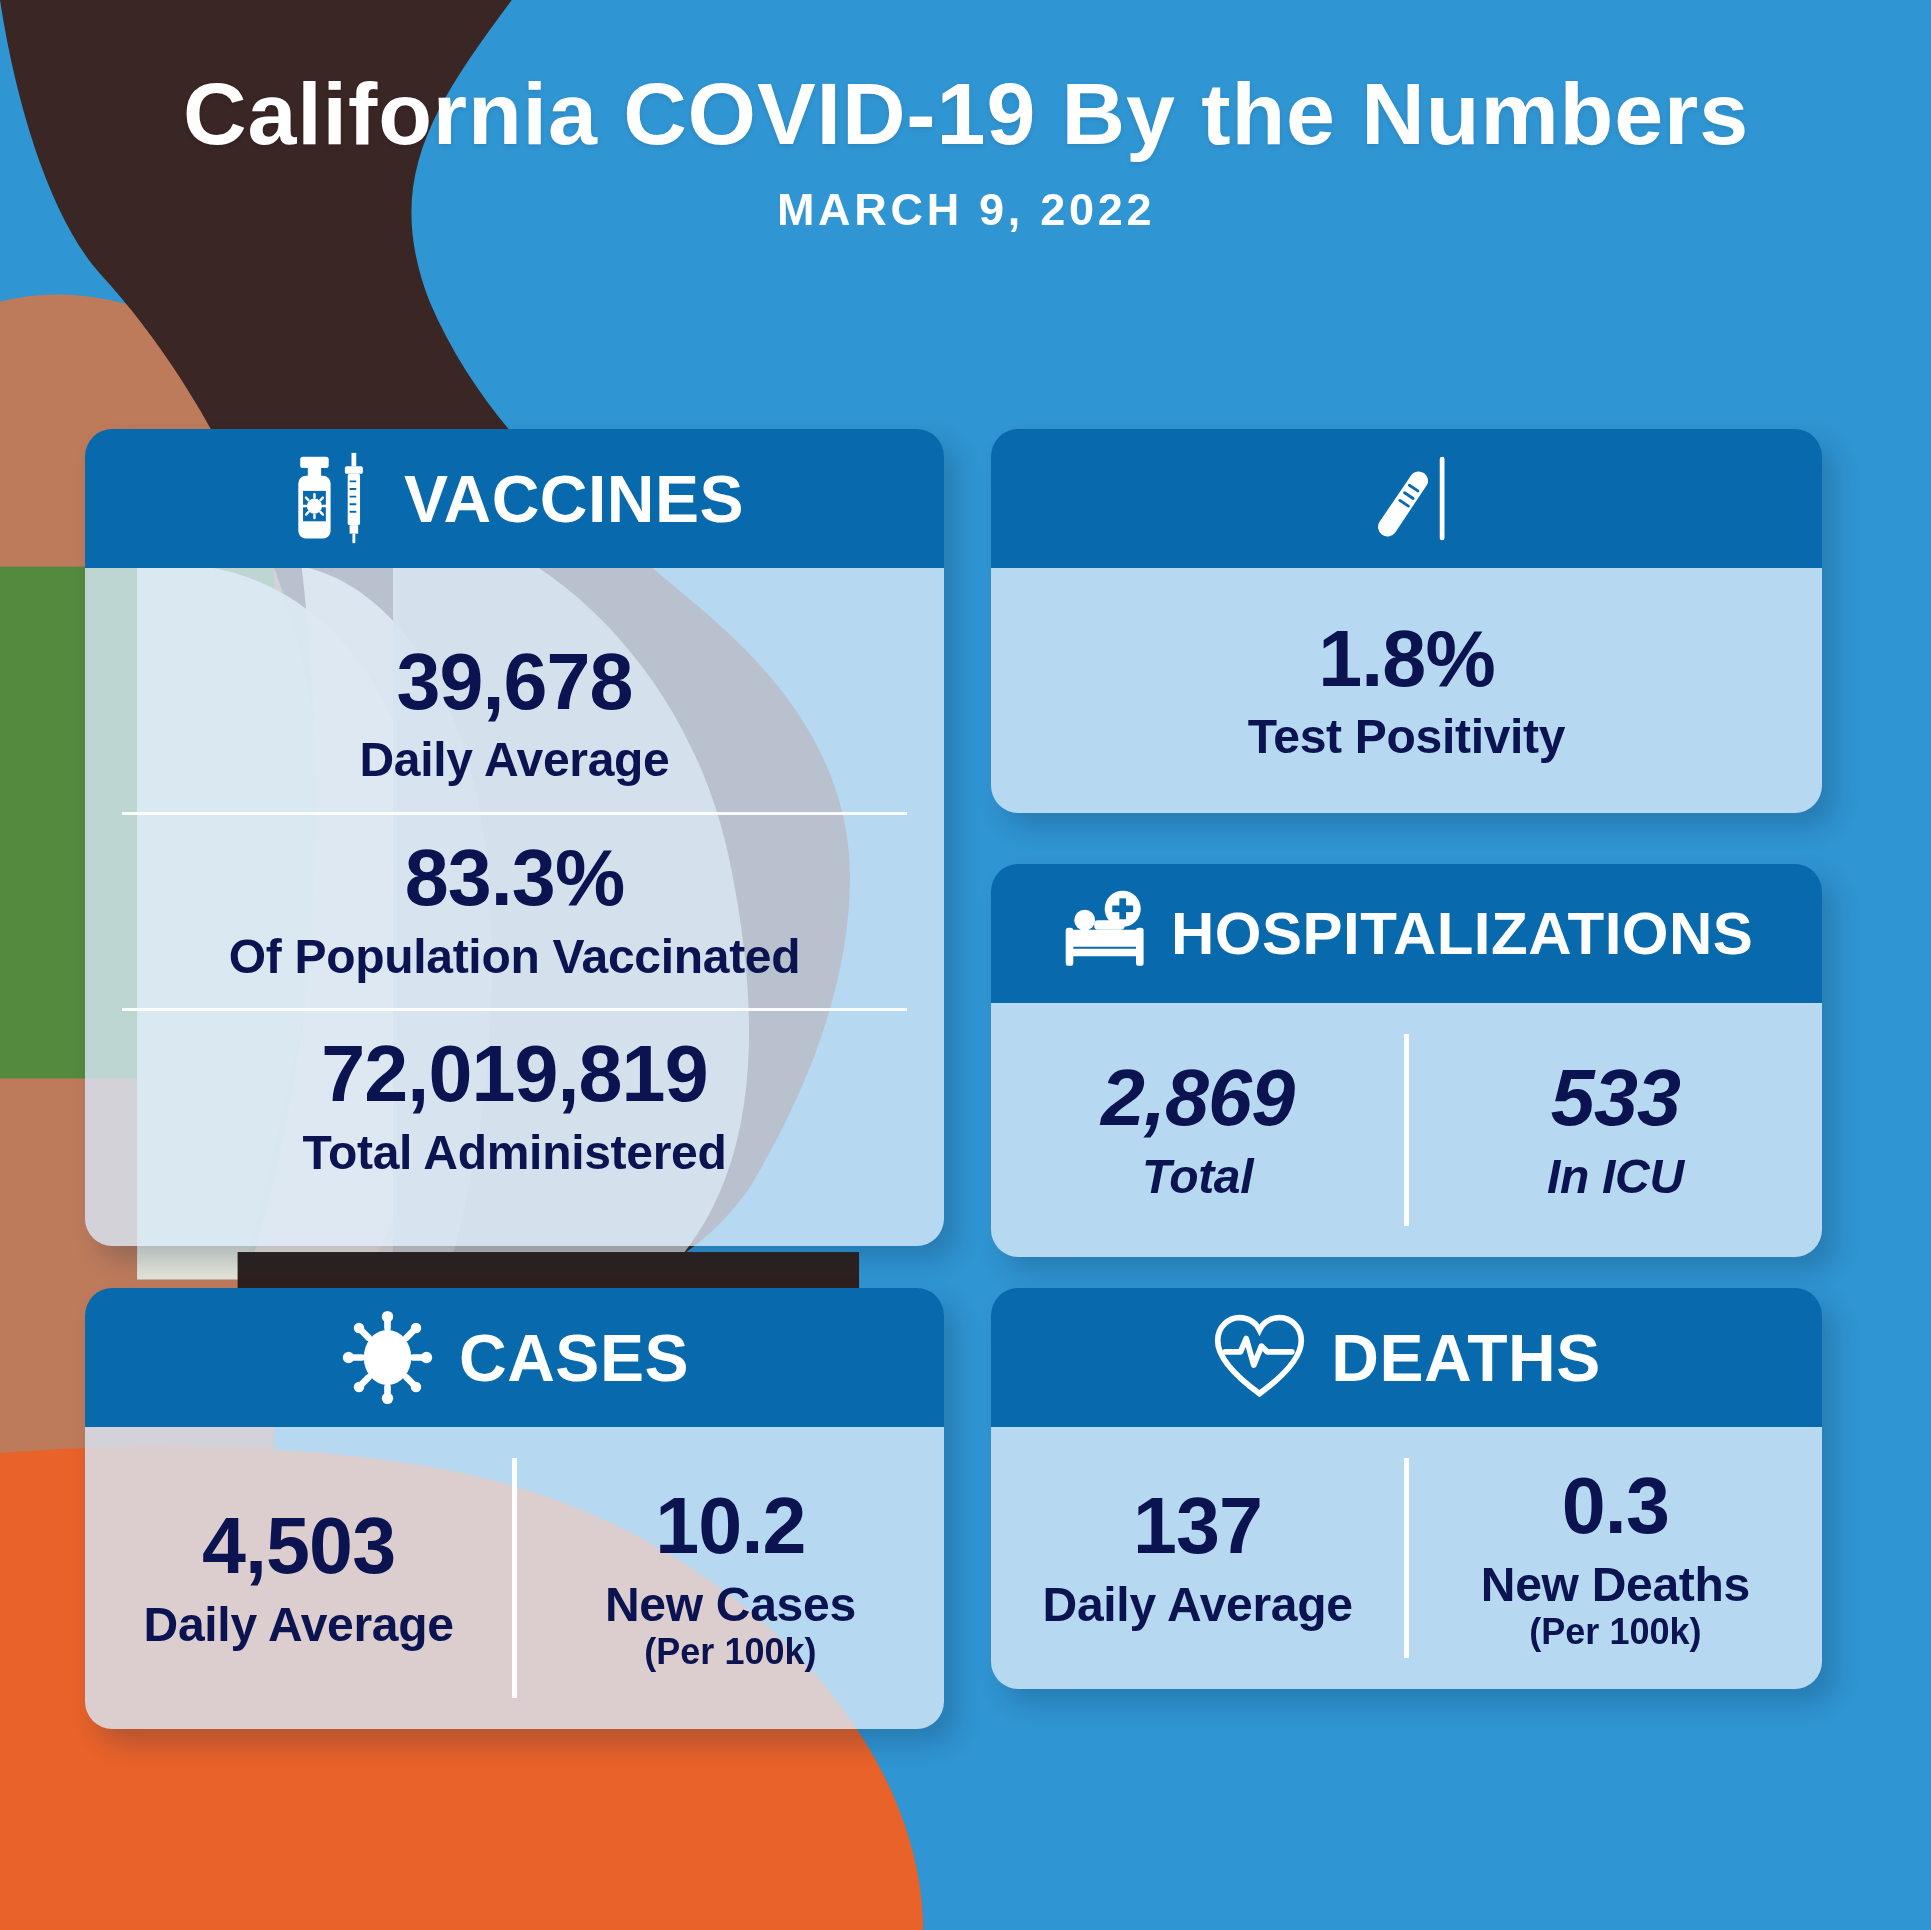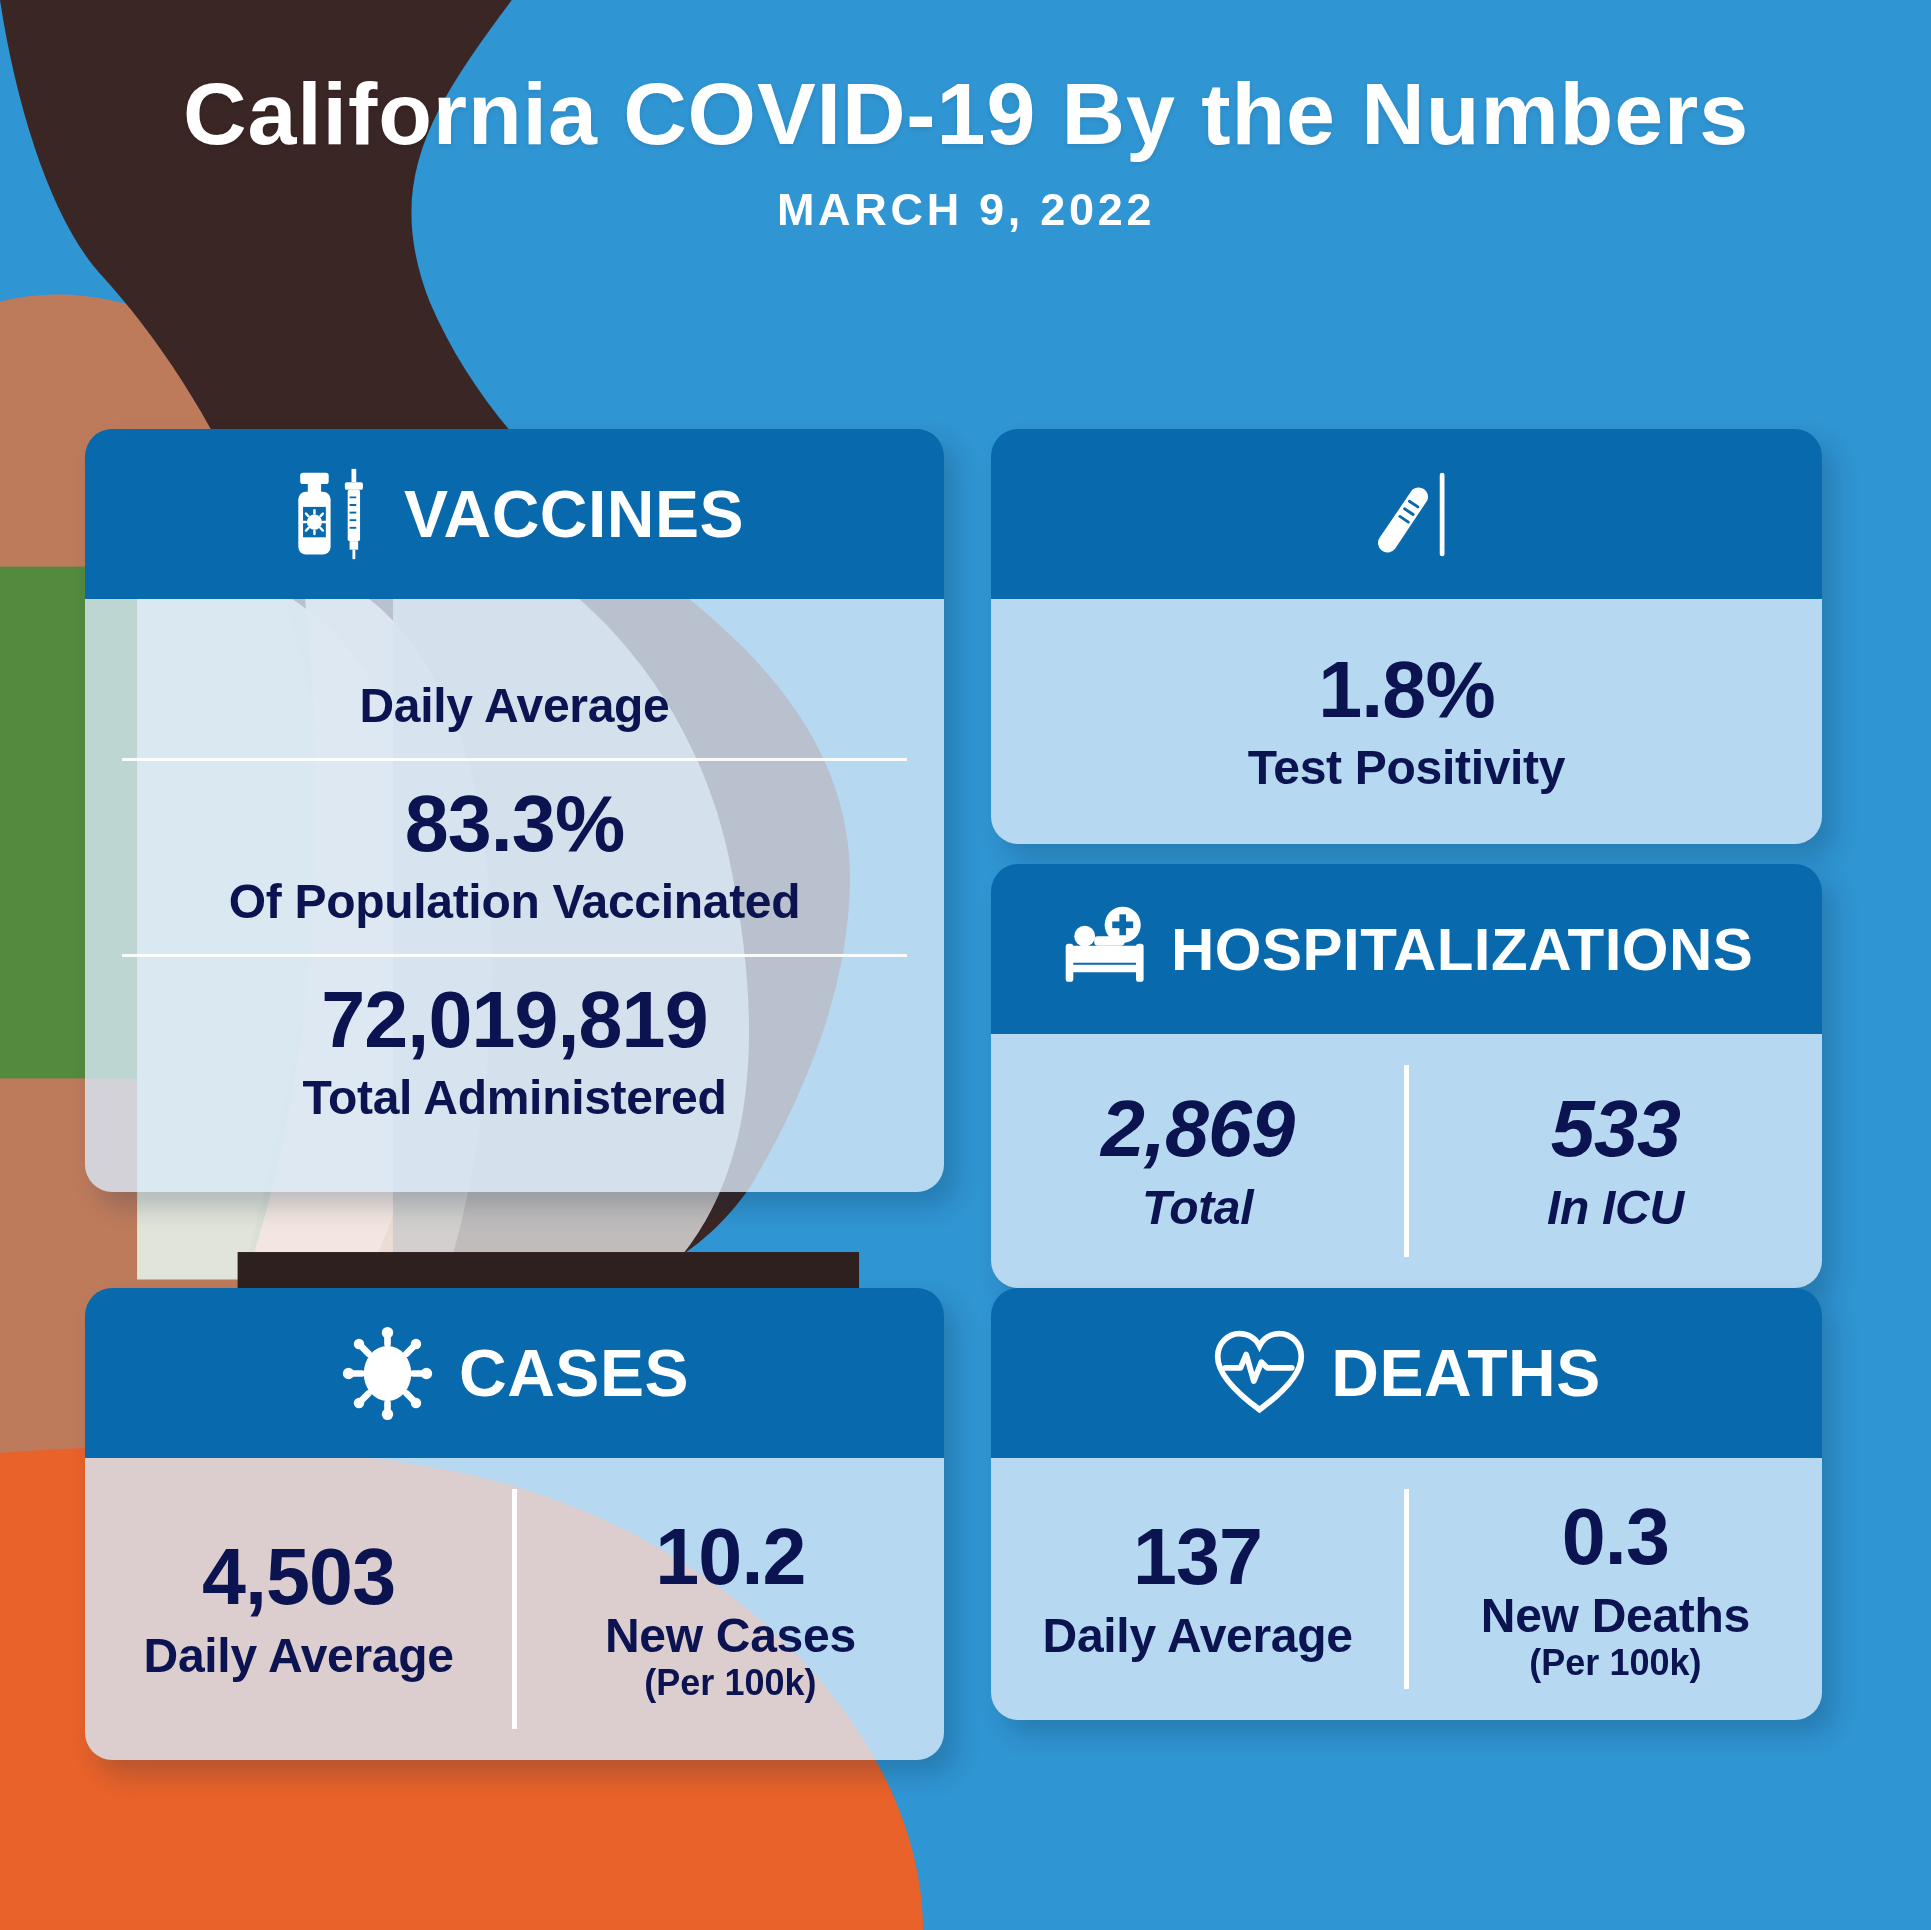--- a/index.html
+++ b/index.html
@@ -20,21 +20,21 @@
            line-height:1.05; text-shadow:0 1.8px 5.5px rgba(0,0,0,.10); }
   .subtitle { color:#ffffff; font-size:45px; font-weight:bold; letter-spacing:3.7px;
               margin-top:24px; }
 
   
   .grid { position:absolute; z-index:4; top:429px; left:85px;
           width:1745px; }
 
   .card { position:absolute; border-radius:27.4px; overflow:hidden;
           box-shadow:12.8px 14.6px 24px rgba(10,40,70,.22); }
-  .card-head { background:#0869ad; height:170px;
+  .card-head { background:#0869ad; height:139px;
                display:flex; align-items:center; justify-content:center; gap:24px; }
   .card-head .ttl { color:#fff; font-size:66px; font-weight:bold; letter-spacing:0.5px;
                     white-space:nowrap; }
   .card-head .ico { width:95px; height:95px; display:flex; align-items:center;
                     justify-content:center; flex:0 0 auto; }
   .card-head .ico svg { width:100%; height:100%; display:block; }
   .card-body { background:rgba(216,233,247,.80); position:relative; }
 
   .stat { text-align:center; }
   .stat .val { color:#0b1350; font-weight:bold; font-size:79px; line-height:1.08;
@@ -128,20 +128,21 @@
             <line x1="68" y1="48" x2="75" y2="48"></line>
             <line x1="68" y1="56" x2="75" y2="56"></line>
             <line x1="68" y1="64" x2="75" y2="64"></line>
           </g>
         </svg>
       </span>
       <span class="ttl">VACCINES</span>
     </div>
     <div class="card-body vac-body">
       <div class="vrow stat">
+        <div class="val">39,678</div>
         <div class="lbl">Daily Average</div>
       </div>
       <div class="vrow stat">
         <div class="val">83.3%</div>
         <div class="lbl">Of Population Vaccinated</div>
       </div>
       <div class="vrow stat">
         <div class="val">72,019,819</div>
         <div class="lbl">Total Administered</div>
       </div>

